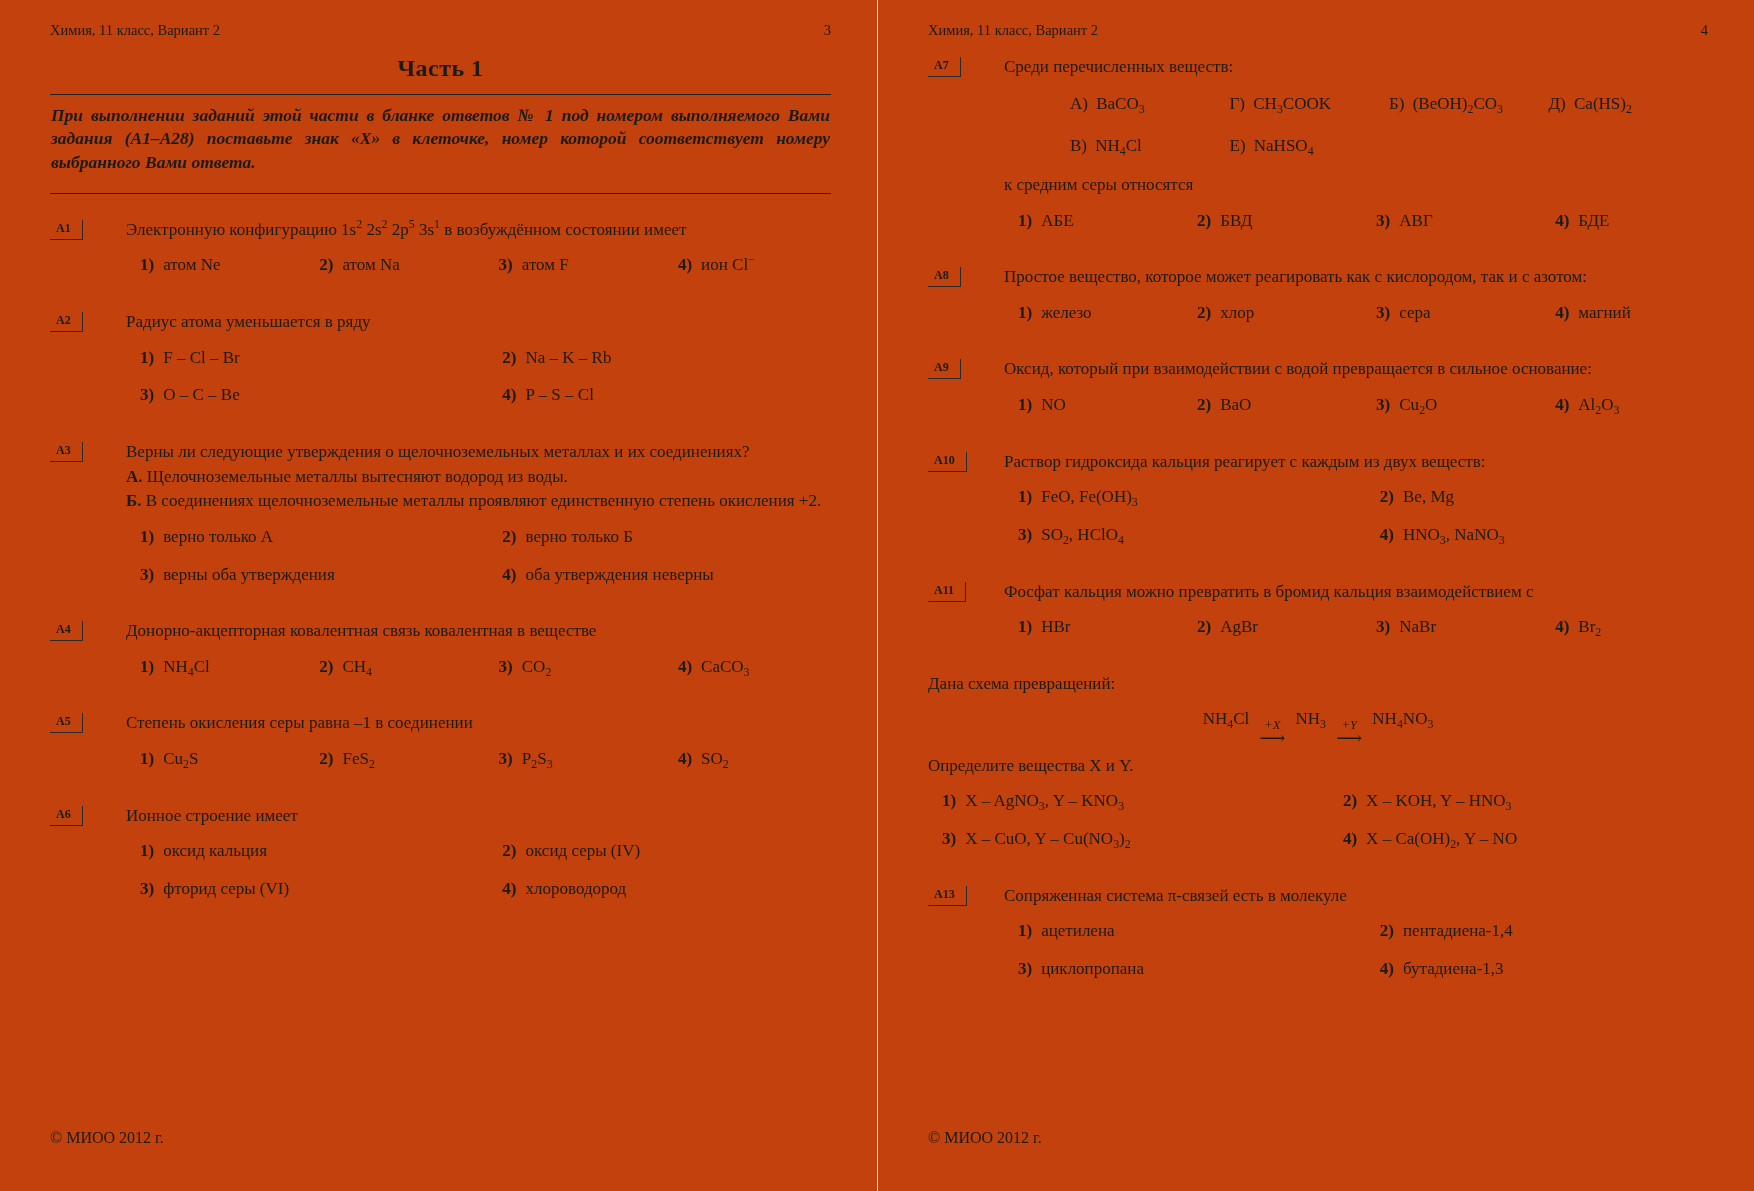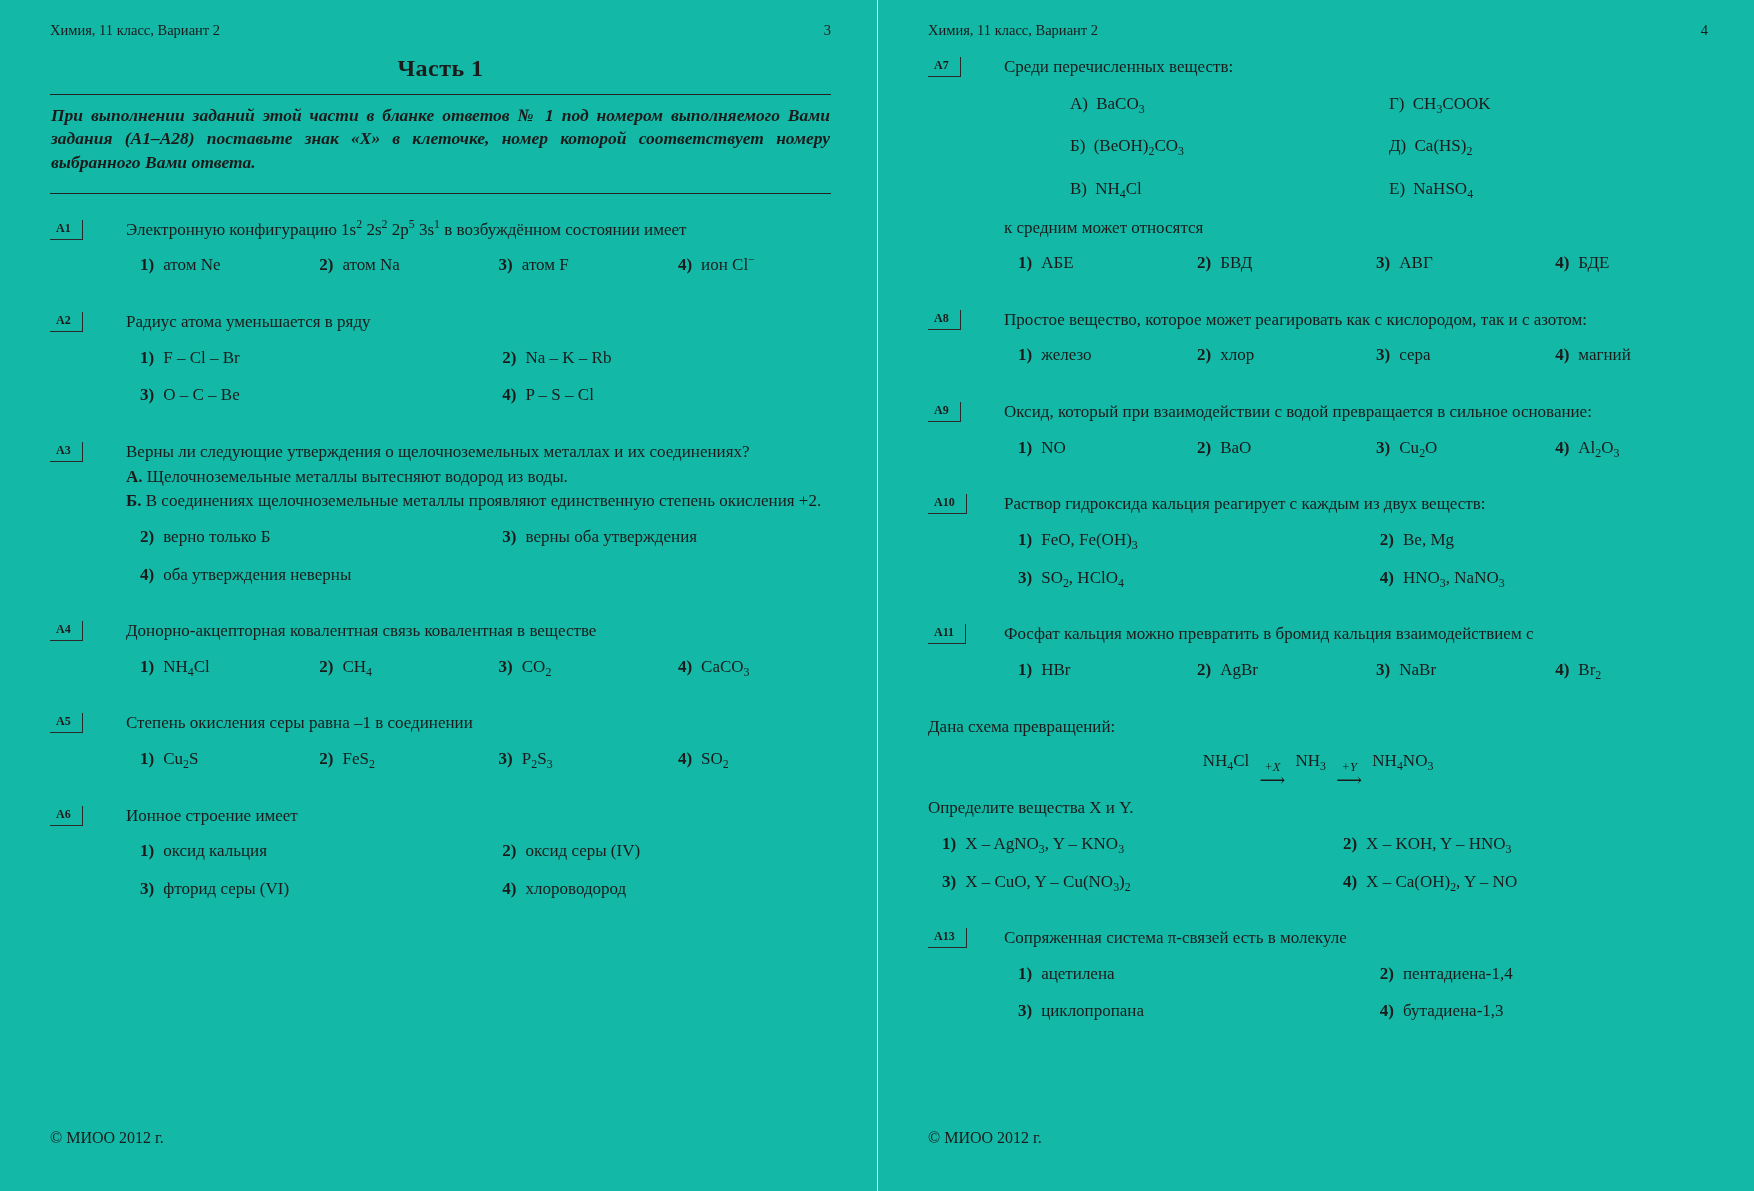--- a/index.html
+++ b/index.html
@@ -2,21 +2,21 @@
 <html><head>
 <meta charset="utf-8">
 <style>
   * { box-sizing: border-box; margin: 0; padding: 0; }
   html, body { width: 1754px; height: 1191px; }
   body {
     font-family: "Liberation Serif", "DejaVu Serif", serif;
     background: #ffffff;
     color: #1b1b1b;
   }
-  .spread { display: flex; width: 1754px; height: 1191px; background: #14b8a6; align-items: center; }
+  .spread { display: flex; width: 1754px; height: 1191px; background: #c2410c; align-items: center; }
   .page { position: relative; width: 877px; height: 1191px; padding: 22px 46px 60px 50px; overflow: hidden; }
   .page + .page { border-left: 1px solid #ececea; }
 
   .running-header { display: flex; justify-content: space-between; font-size: 14.5px; margin-bottom: 16px; }
 
   .part-title { text-align: center; font-weight: bold; font-size: 24px; margin: 6px 0 12px; letter-spacing: 0.5px; }
 
   .instruction {
     border-top: 1.6px solid #222; border-bottom: 1.6px solid #222;
     padding: 9px 1px 19px;
@@ -36,21 +36,21 @@
   .q-body { flex: 1; font-size: 17px; line-height: 1.45; }
   .q-text { text-align: justify; }
   .statement { text-align: justify; }
 
   .options { display: grid; margin-top: 11px; padding-left: 14px; column-gap: 14px; row-gap: 13px; }
   .options.row4 { grid-template-columns: 1.08fr 1.08fr 1.08fr 1fr; }
   .options.grid2 { grid-template-columns: 1.06fr 1fr; }
   .option { white-space: nowrap; }
   .option-number { font-weight: bold; margin-right: 9px; }
 
-  .substances { display: grid; grid-template-columns: 1fr 1fr; row-gap: 18px; margin: 12px 0 14px; padding-left: 66px; }
+  .substances { display: grid; grid-template-columns: 1fr 1fr 1fr 1fr; row-gap: 18px; margin: 12px 0 14px; padding-left: 66px; }
   .sub-label { margin-right: 4px; }
 
   .scheme { text-align: center; margin: 10px 0 8px; }
   .subtext { margin-top: 4px; text-align: justify; }
 
   sub, sup { font-size: 70%; line-height: 0; }
   sub { vertical-align: -0.35em; }
   sup { vertical-align: 0.55em; }
 
   .rxn-arrow { display: inline-flex; flex-direction: column; align-items: center; margin: 0 6px; vertical-align: -5px; }
@@ -96,20 +96,21 @@
             </div>
           </div>
         </div>
         <div class="question">
           <div class="q-label"><span class="q-id">А3</span></div>
           <div class="q-body">
             <div class="q-text">Верны ли следующие утверждения о щелочноземельных металлах и их соединениях?</div>
             <div class="statement"><b>А.</b> <span>Щелочноземельные металлы вытесняют водород из воды.</span></div>
             <div class="statement"><b>Б.</b> <span>В соединениях щелочноземельные металлы проявляют единственную степень окисления +2.</span></div>
             <div class="options grid2">
+              <div class="option"><span class="option-number">1)</span><span class="option-text">верно только А</span></div>
               <div class="option"><span class="option-number">2)</span><span class="option-text">верно только Б</span></div>
               <div class="option"><span class="option-number">3)</span><span class="option-text">верны оба утверждения</span></div>
               <div class="option"><span class="option-number">4)</span><span class="option-text">оба утверждения неверны</span></div>
             </div>
           </div>
         </div>
         <div class="question">
           <div class="q-label"><span class="q-id">А4</span></div>
           <div class="q-body">
             <div class="q-text">Донорно-акцепторная ковалентная связь ковалентная в веществе</div>
@@ -160,21 +161,21 @@
           <div class="q-body">
             <div class="q-text">Среди перечисленных веществ:</div>
             <div class="substances">
               <div class="substance"><span class="sub-label">А)</span> <span>BaCO<sub>3</sub></span></div>
               <div class="substance"><span class="sub-label">Г)</span> <span>CH<sub>3</sub>COOK</span></div>
               <div class="substance"><span class="sub-label">Б)</span> <span>(BeOH)<sub>2</sub>CO<sub>3</sub></span></div>
               <div class="substance"><span class="sub-label">Д)</span> <span>Ca(HS)<sub>2</sub></span></div>
               <div class="substance"><span class="sub-label">В)</span> <span>NH<sub>4</sub>Cl</span></div>
               <div class="substance"><span class="sub-label">Е)</span> <span>NaHSO<sub>4</sub></span></div>
             </div>
-            <div class="subtext">к средним может относятся</div>
+            <div class="subtext">к средним серы относятся</div>
             <div class="options row4">
               <div class="option"><span class="option-number">1)</span><span class="option-text">АБЕ</span></div>
               <div class="option"><span class="option-number">2)</span><span class="option-text">БВД</span></div>
               <div class="option"><span class="option-number">3)</span><span class="option-text">АВГ</span></div>
               <div class="option"><span class="option-number">4)</span><span class="option-text">БДЕ</span></div>
             </div>
           </div>
         </div>
         <div class="question">
           <div class="q-label"><span class="q-id">А8</span></div>

